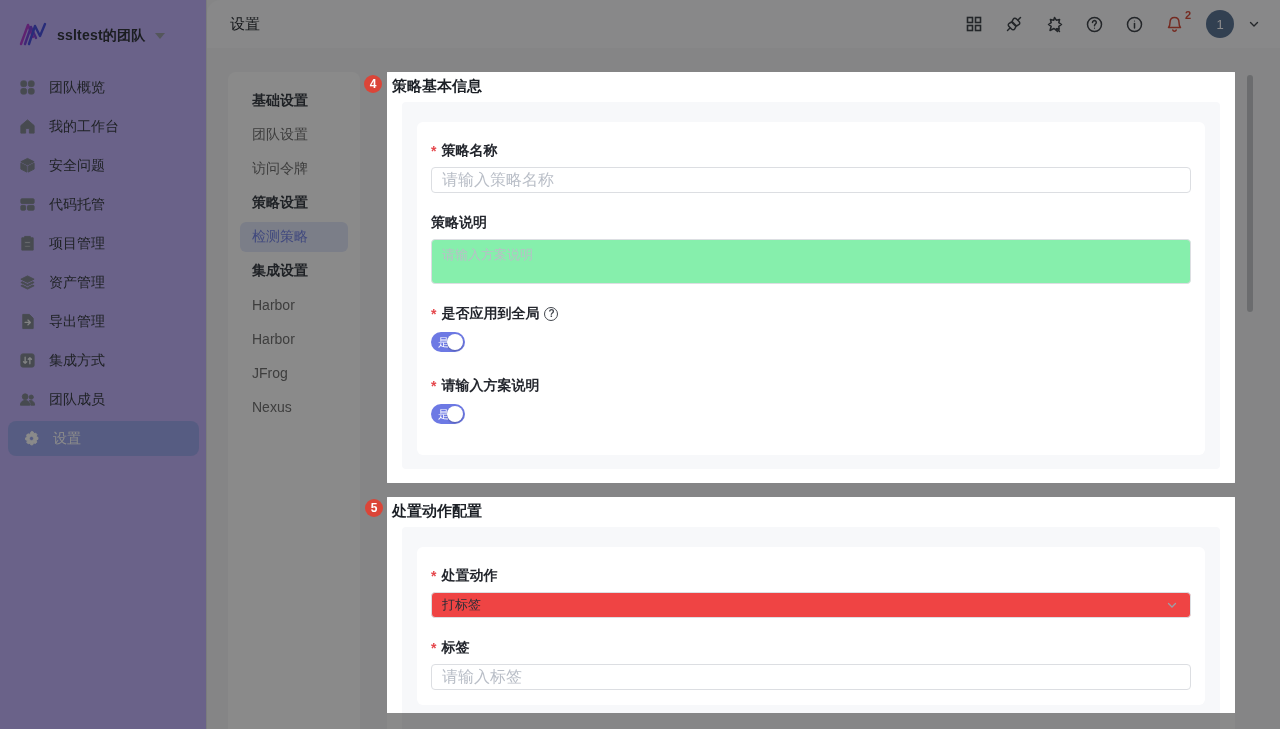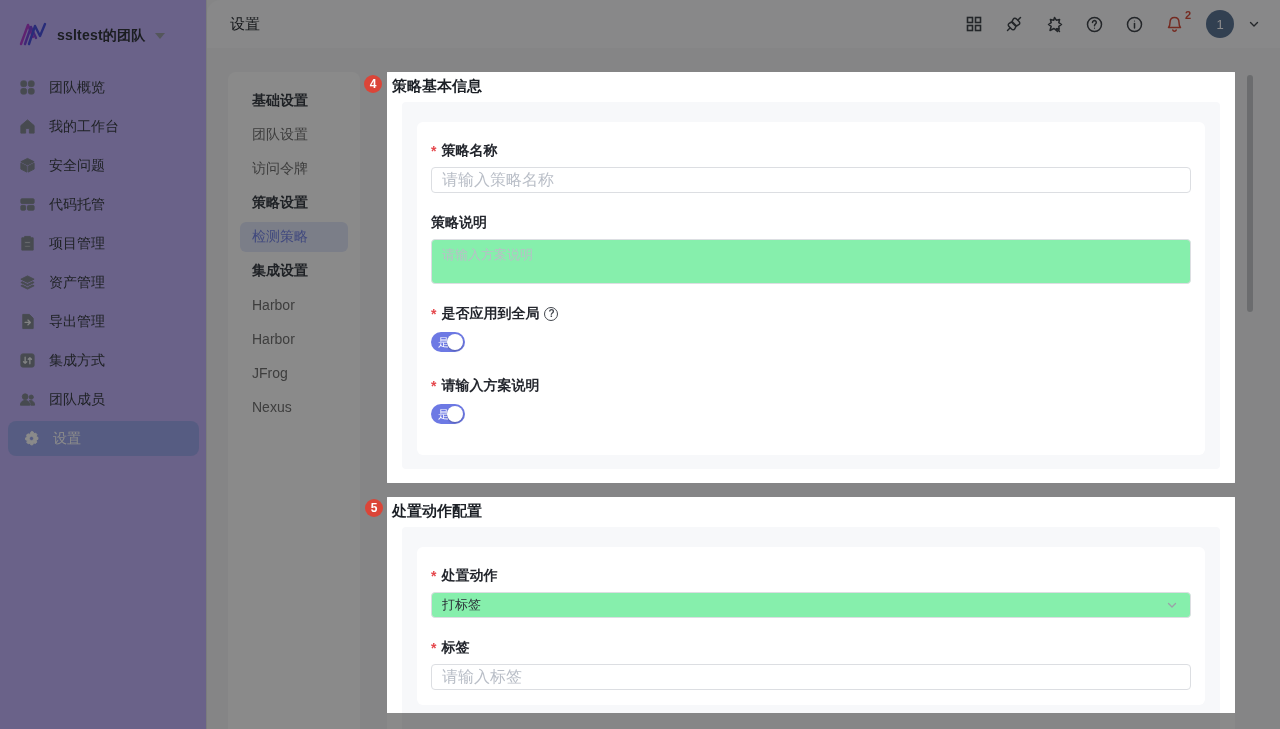--- a/index.html
+++ b/index.html
@@ -61,21 +61,21 @@
   .f-label { display:flex; align-items:center; height:20px; font-size:14px; font-weight:600; color:#23262d; }
   .f-label .req { color:#e5484d; margin-right:5px; font-weight:600; }
   .mt20 { margin-top:20px; } .mt24 { margin-top:24px; } .mt8 { margin-top:8px; } .mt6 { margin-top:6px; }
   .f-input { display:block; width:100%; height:26px; border:1px solid #dcdee2; border-radius:4px;
              padding:0 10px; font-size:16px; color:#2a2e36; background:#fff; outline:none;
              font-family:"Liberation Sans","DejaVu Sans",sans-serif; }
   .f-input::placeholder, .f-textarea::placeholder { color:#b9bec7; }
   .f-textarea { display:block; width:100%; height:45px; border:1px solid #dcdee2; border-radius:4px;
                 padding:6px 10px; font-size:13px; color:#2a2e36; resize:none; outline:none; background:#86efac;
                 font-family:"Liberation Sans","DejaVu Sans",sans-serif; }
-  .f-select { width:100%; height:26px; border:1px solid #dcdee2; border-radius:4px; background:#86efac;
+  .f-select { width:100%; height:26px; border:1px solid #dcdee2; border-radius:4px; background:#ef4444;
               display:flex; align-items:center; justify-content:space-between; padding:0 12px 0 10px;
               font-size:13px; color:#2a2e36; cursor:pointer; }
   .help-ic { width:14px; height:14px; border:1px solid #43474e; border-radius:50%; margin-left:5px;
              font-size:10px; line-height:12px; text-align:center; color:#43474e; font-weight:600; }
   .toggle { position:relative; width:34px; height:20px; border-radius:10px; background:#6d79e4; cursor:pointer; }
   .toggle .t-txt { position:absolute; left:7px; top:3px; font-size:11px; color:#fff; line-height:14px; }
   .toggle .knob { position:absolute; right:2px; top:2px; width:16px; height:16px; border-radius:50%;
                   background:#fff; box-shadow:0 1px 2px rgba(0,0,0,.25); }
 
   

